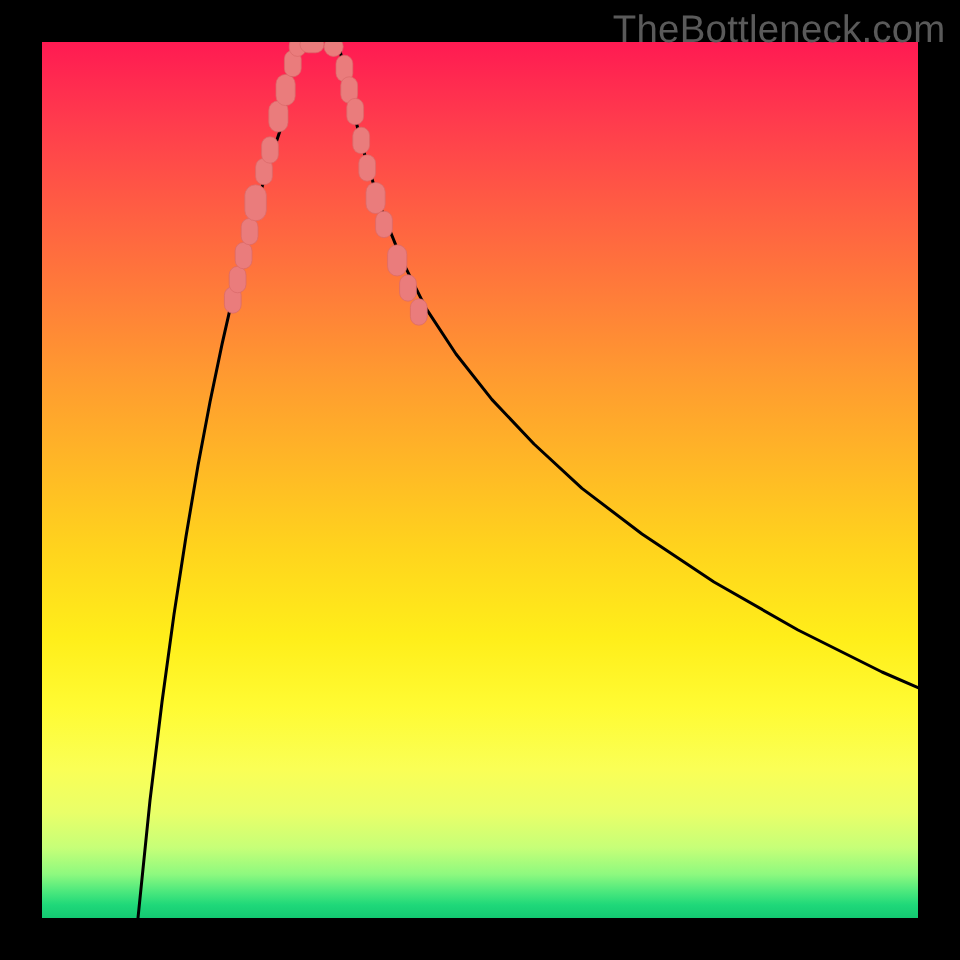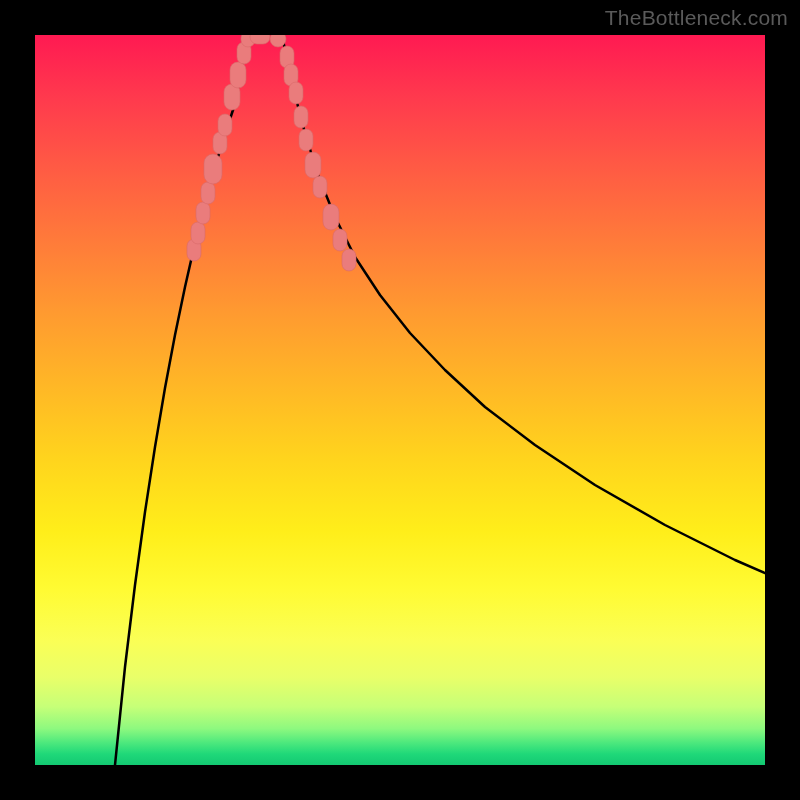--- a/index.html
+++ b/index.html
@@ -49,21 +49,21 @@
       #c6ff78 92%,
       #8ef97f 95%,
       #4be87d 97%,
       #1fd879 98.5%,
       #13c972 100%);
   }
   .watermark {
     position: absolute;
     top: 6px;
     right: 12px;
-    font-size: 21px;
+    font-size: 32px;
     font-weight: 500;
     color: #5a5a5a;
     letter-spacing: 0.2px;
   }
   svg {
     position: absolute;
     top: 0;
     left: 0;
   }
 </style>

